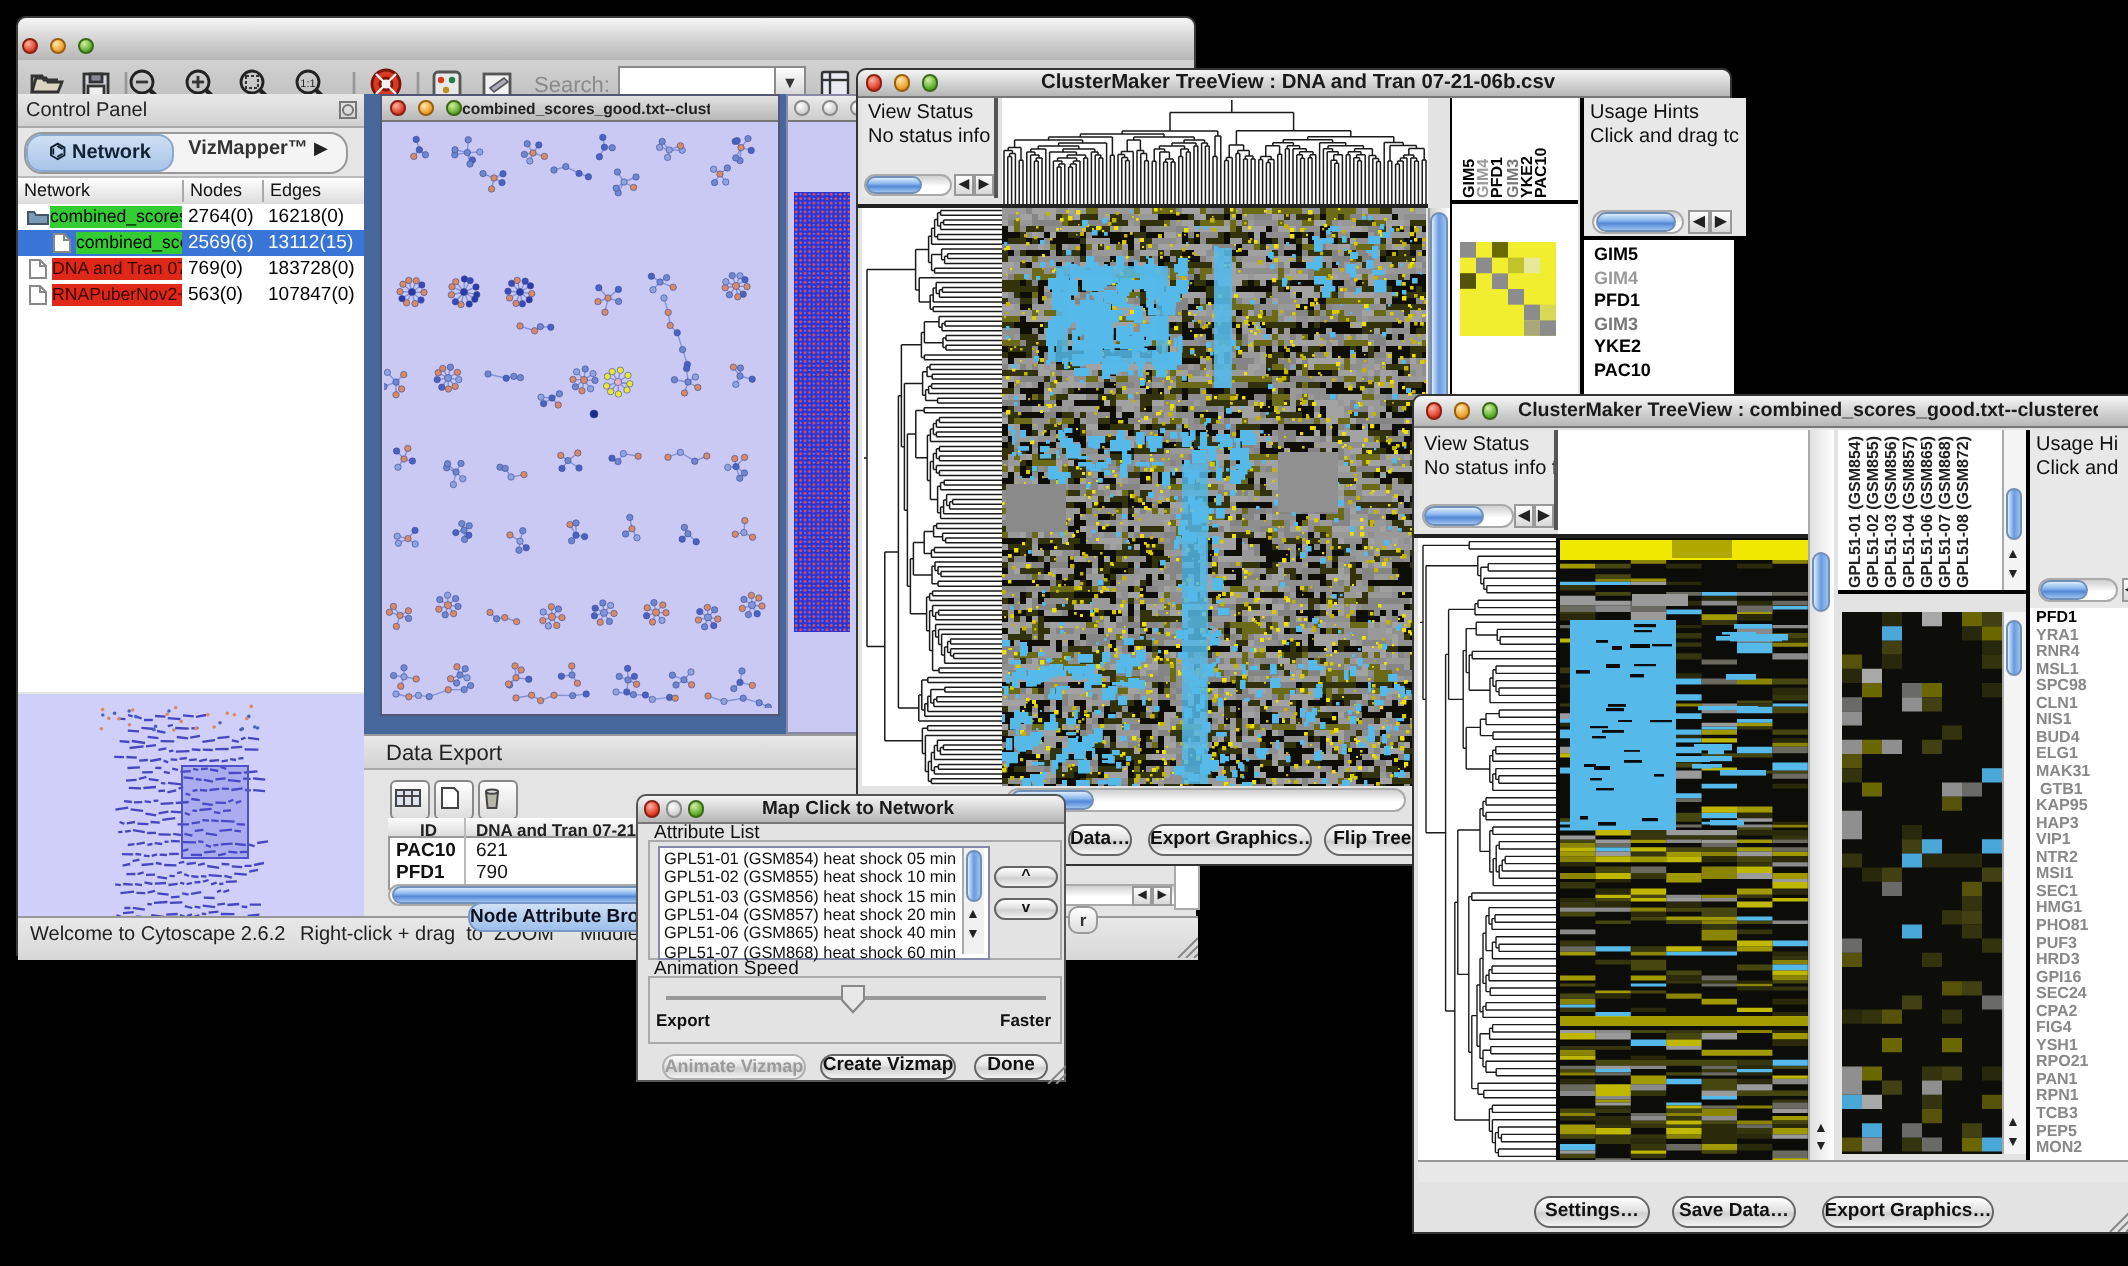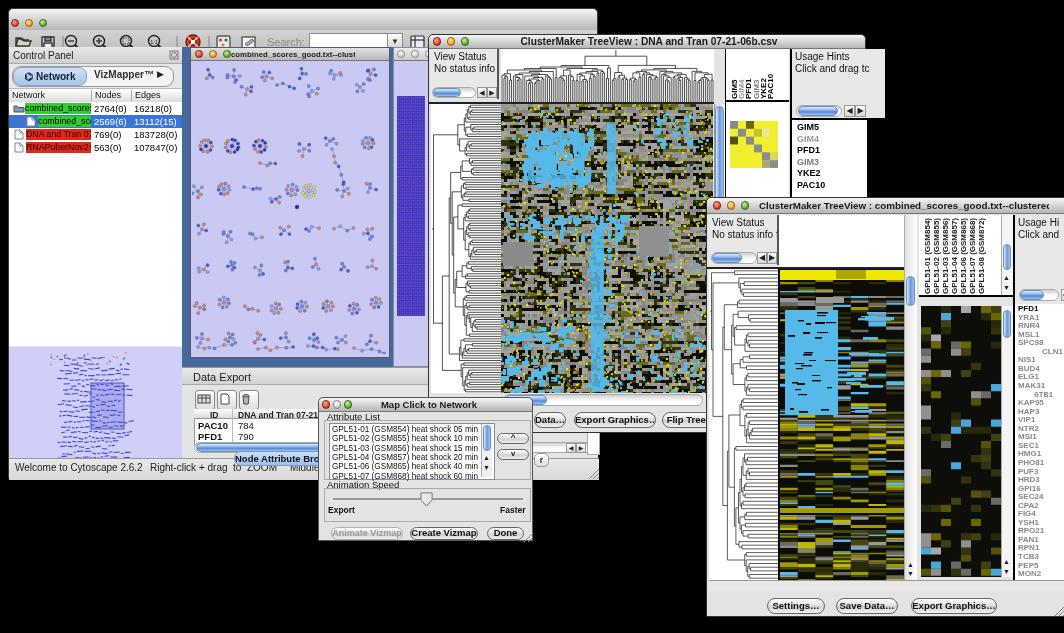--- a/index.html
+++ b/index.html
@@ -536,21 +536,21 @@
             <path d="M48 6 C48 4.8 54 4.8 54 6 L53.2 14 H48.8 Z" fill="#b8b8a8"></path>
             <ellipse cx="51" cy="5.8" rx="3" ry="1.1" fill="#ddd"></ellipse>
           </g>
         </svg>
         <div class="abs" style="left:12px;top:41px;width:300px;height:34px;background:#fff;border:1px solid #999;"></div>
         <div class="abs" style="left:12px;top:41px;width:300px;height:10px;background:linear-gradient(#fdfdfd,#dcdcdc);border-bottom:1px solid #999;box-sizing:border-box;"></div>
         <div class="abs" style="left:28px;top:42px;font-size:8.5px;font-weight:bold;color:#222;">ID</div>
         <div class="abs" style="left:50px;top:41px;width:1px;height:34px;background:#bbb;"></div>
         <div class="abs" style="left:56px;top:42px;font-size:8.5px;font-weight:bold;color:#222;">DNA and Tran 07-21-06…</div>
         <div class="abs" style="left:16px;top:52px;font-size:9.5px;font-weight:bold;color:#111;">PAC10</div>
-        <div class="abs" style="left:56px;top:52px;font-size:9.5px;color:#111;">784</div>
+        <div class="abs" style="left:56px;top:52px;font-size:9.5px;color:#111;">621</div>
         <div class="abs" style="left:16px;top:63px;font-size:9.5px;font-weight:bold;color:#111;">PFD1</div>
         <div class="abs" style="left:56px;top:63px;font-size:9.5px;color:#111;">790</div>
         <span style="position:absolute;left:12px;top:74px;width:400px;height:11px;border-radius:5.5px;background:linear-gradient(#cfcfcf,#ffffff 60%);border:1px solid #aaa;box-sizing:border-box;"></span>
         <span style="position:absolute;left:14px;top:75px;width:296px;height:9px;border-radius:4.5px;background:linear-gradient(#dcecfc,#8cb8ee 40%,#5588d8 60%,#9cc2ee);border:1px solid #7090b8;box-sizing:border-box;"></span>
         <span style="position:absolute;left:384px;top:75px;width:10px;height:10px;background:linear-gradient(#fdfdfd,#d8d8d8);border:1px solid #999;box-sizing:border-box;font-size:6px;line-height:8px;text-align:center;color:#222;">◀</span>
         <span style="position:absolute;left:394px;top:75px;width:10px;height:10px;background:linear-gradient(#fdfdfd,#d8d8d8);border:1px solid #999;box-sizing:border-box;font-size:6px;line-height:8px;text-align:center;color:#222;">▶</span>
         <div class="abs" style="left:405px;top:62px;width:11px;height:23px;background:#fff;border:1px solid #aaa;"></div>
         <div class="abs" style="z-index:3;left:52px;top:83px;width:100px;height:13px;background:linear-gradient(#cfe0f4,#9cc0ea);border:1px solid #7a98c8;border-radius:7px;font-size:9.5px;font-weight:bold;text-align:center;line-height:13px;color:#112;white-space:nowrap;overflow:hidden;">Node Attribute Browser</div>
         <div class="abs" style="z-index:3;left:352px;top:85px;width:13px;height:12px;background:linear-gradient(#fff,#ddd);border:1px solid #999;border-radius:5px;font-size:8.5px;font-weight:bold;text-align:center;line-height:13px;color:#333;">r</div>
       </div>
@@ -627,21 +627,21 @@
         <rect x="24" y="23.5" width="8" height="7.83" fill="#8c8c8c"></rect>
         <rect x="32" y="31.3" width="8" height="7.83" fill="#8c8c8c"></rect>
         <rect x="40" y="39.1" width="8" height="7.83" fill="#8c8c8c"></rect>
         <rect x="16" y="0" width="8" height="7.8" fill="#6a6a00"></rect>
         <rect x="0" y="15.6" width="8" height="7.8" fill="#52520a"></rect>
         <rect x="32" y="7.8" width="8" height="7.8" fill="#e8e89a"></rect>
         <rect x="24" y="7.8" width="8" height="7.8" fill="#c2c22a"></rect>
         <rect x="32" y="39.1" width="8" height="7.8" fill="#a8a87a"></rect>
         <rect x="40" y="31.3" width="8" height="7.8" fill="#d8d855"></rect>
       </svg>
-      <div class="abs" style="left:363px;top:14px;width:93px;height:69px;background:#e8e8e8;">
+      <div class="abs" style="left:363px;top:14px;width:81px;height:69px;background:#e8e8e8;">
         <div class="abs" style="left:3px;top:2px;font-size:10px;color:#111;line-height:12px;white-space:nowrap;">Usage Hints<br>Click and drag tc</div>
       </div>
       <div class="abs" style="left:361px;top:14px;width:2px;height:182px;background:#000;"></div>
       <span style="position:absolute;left:367px;top:70px;width:46px;height:12px;border-radius:6.0px;background:linear-gradient(#cfcfcf,#ffffff 60%);border:1px solid #aaa;box-sizing:border-box;"></span>
       <span style="position:absolute;left:369px;top:71px;width:40px;height:10px;border-radius:5.0px;background:linear-gradient(#dcecfc,#8cb8ee 40%,#5588d8 60%,#9cc2ee);border:1px solid #7090b8;box-sizing:border-box;"></span>
       <span style="position:absolute;left:415px;top:70px;width:11px;height:12px;background:linear-gradient(#fdfdfd,#d8d8d8);border:1px solid #999;box-sizing:border-box;font-size:8px;line-height:10px;text-align:center;color:#222;">◀</span>
       <span style="position:absolute;left:426px;top:70px;width:11px;height:12px;background:linear-gradient(#fdfdfd,#d8d8d8);border:1px solid #999;box-sizing:border-box;font-size:8px;line-height:10px;text-align:center;color:#222;">▶</span>
       <div class="abs" style="left:363px;top:83px;width:75px;height:2px;background:#000;"></div>
       <div class="abs" style="left:363px;top:85px;width:75px;height:111px;background:#fff;"></div>
       <div class="abs" style="left:368px;top:87.0px;font-size:9px;font-weight:bold;color:#000;">GIM5</div>
@@ -776,26 +776,26 @@
       </div>
       <span style="position:absolute;left:312px;top:91px;width:40px;height:12px;border-radius:6.0px;background:linear-gradient(#cfcfcf,#ffffff 60%);border:1px solid #aaa;box-sizing:border-box;"></span>
       <span style="position:absolute;left:313px;top:92px;width:24px;height:10px;border-radius:5.0px;background:linear-gradient(#dcecfc,#8cb8ee 40%,#5588d8 60%,#9cc2ee);border:1px solid #7090b8;box-sizing:border-box;"></span>
       <span style="position:absolute;left:354px;top:91px;width:9px;height:12px;background:linear-gradient(#fdfdfd,#d8d8d8);border:1px solid #999;box-sizing:border-box;font-size:8px;line-height:10px;text-align:center;color:#222;">◀</span>
       <div class="abs" style="left:308px;top:106px;width:62px;height:276px;background:#fff;"></div>
       <div class="abs" style="left:311px;top:107.0px;font-size:8px;font-weight:bold;color:#000;line-height:8.4px;">PFD1</div>
       <div class="abs" style="left:311px;top:115.5px;font-size:8px;font-weight:bold;color:#888;line-height:8.4px;">YRA1</div>
       <div class="abs" style="left:311px;top:124.1px;font-size:8px;font-weight:bold;color:#888;line-height:8.4px;">RNR4</div>
       <div class="abs" style="left:311px;top:132.7px;font-size:8px;font-weight:bold;color:#888;line-height:8.4px;">MSL1</div>
       <div class="abs" style="left:311px;top:141.2px;font-size:8px;font-weight:bold;color:#888;line-height:8.4px;">SPC98</div>
-      <div class="abs" style="left:311px;top:149.8px;font-size:8px;font-weight:bold;color:#888;line-height:8.4px;margin-left:24px;">CLN1</div>
+      <div class="abs" style="left:311px;top:149.8px;font-size:8px;font-weight:bold;color:#888;line-height:8.4px;">CLN1</div>
       <div class="abs" style="left:311px;top:158.3px;font-size:8px;font-weight:bold;color:#888;line-height:8.4px;">NIS1</div>
       <div class="abs" style="left:311px;top:166.9px;font-size:8px;font-weight:bold;color:#888;line-height:8.4px;">BUD4</div>
       <div class="abs" style="left:311px;top:175.4px;font-size:8px;font-weight:bold;color:#888;line-height:8.4px;">ELG1</div>
       <div class="abs" style="left:311px;top:183.9px;font-size:8px;font-weight:bold;color:#888;line-height:8.4px;">MAK31</div>
-      <div class="abs" style="left:327px;top:192.5px;font-size:8px;font-weight:bold;color:#888;line-height:8.4px;font-family:Liberation Mono, monospace;">GTB1</div>
+      <div class="abs" style="left:313px;top:192.5px;font-size:8px;font-weight:bold;color:#888;line-height:8.4px;">GTB1</div>
       <div class="abs" style="left:311px;top:201.1px;font-size:8px;font-weight:bold;color:#888;line-height:8.4px;">KAP95</div>
       <div class="abs" style="left:311px;top:209.6px;font-size:8px;font-weight:bold;color:#888;line-height:8.4px;">HAP3</div>
       <div class="abs" style="left:311px;top:218.2px;font-size:8px;font-weight:bold;color:#888;line-height:8.4px;">VIP1</div>
       <div class="abs" style="left:311px;top:226.7px;font-size:8px;font-weight:bold;color:#888;line-height:8.4px;">NTR2</div>
       <div class="abs" style="left:311px;top:235.2px;font-size:8px;font-weight:bold;color:#888;line-height:8.4px;">MSI1</div>
       <div class="abs" style="left:311px;top:243.8px;font-size:8px;font-weight:bold;color:#888;line-height:8.4px;">SEC1</div>
       <div class="abs" style="left:311px;top:252.4px;font-size:8px;font-weight:bold;color:#888;line-height:8.4px;">HMG1</div>
       <div class="abs" style="left:311px;top:260.9px;font-size:8px;font-weight:bold;color:#888;line-height:8.4px;">PHO81</div>
       <div class="abs" style="left:311px;top:269.5px;font-size:8px;font-weight:bold;color:#888;line-height:8.4px;">PUF3</div>
       <div class="abs" style="left:311px;top:278.0px;font-size:8px;font-weight:bold;color:#888;line-height:8.4px;">HRD3</div>

